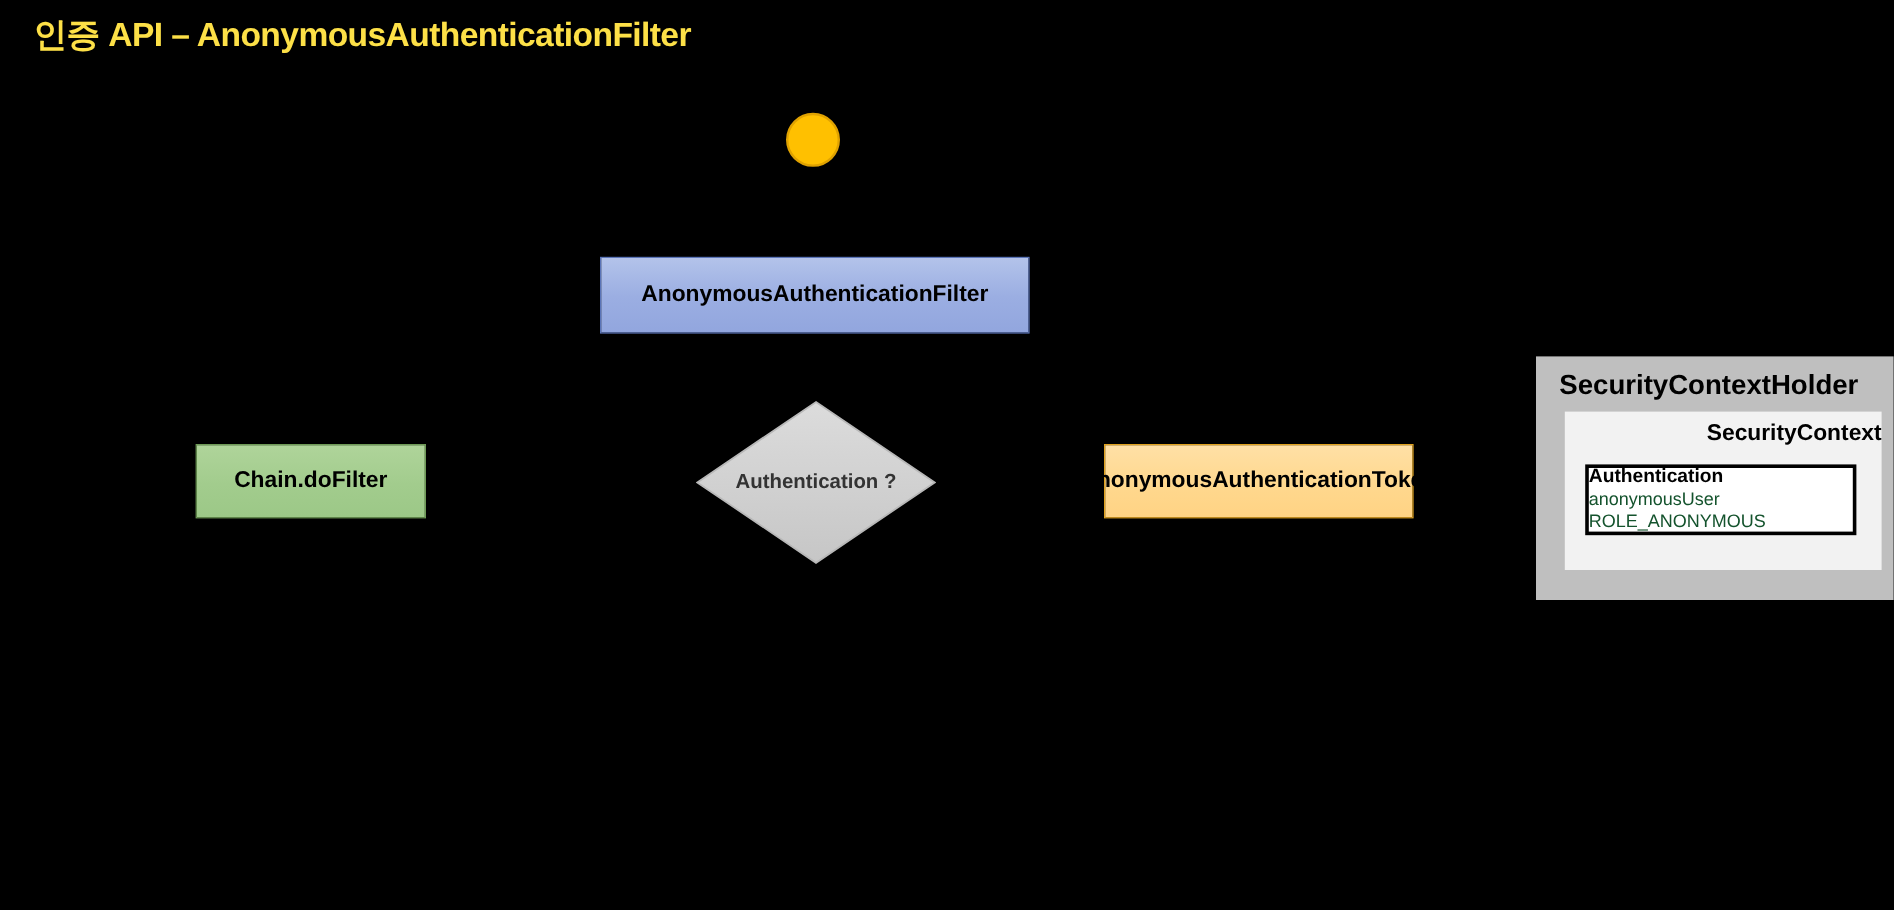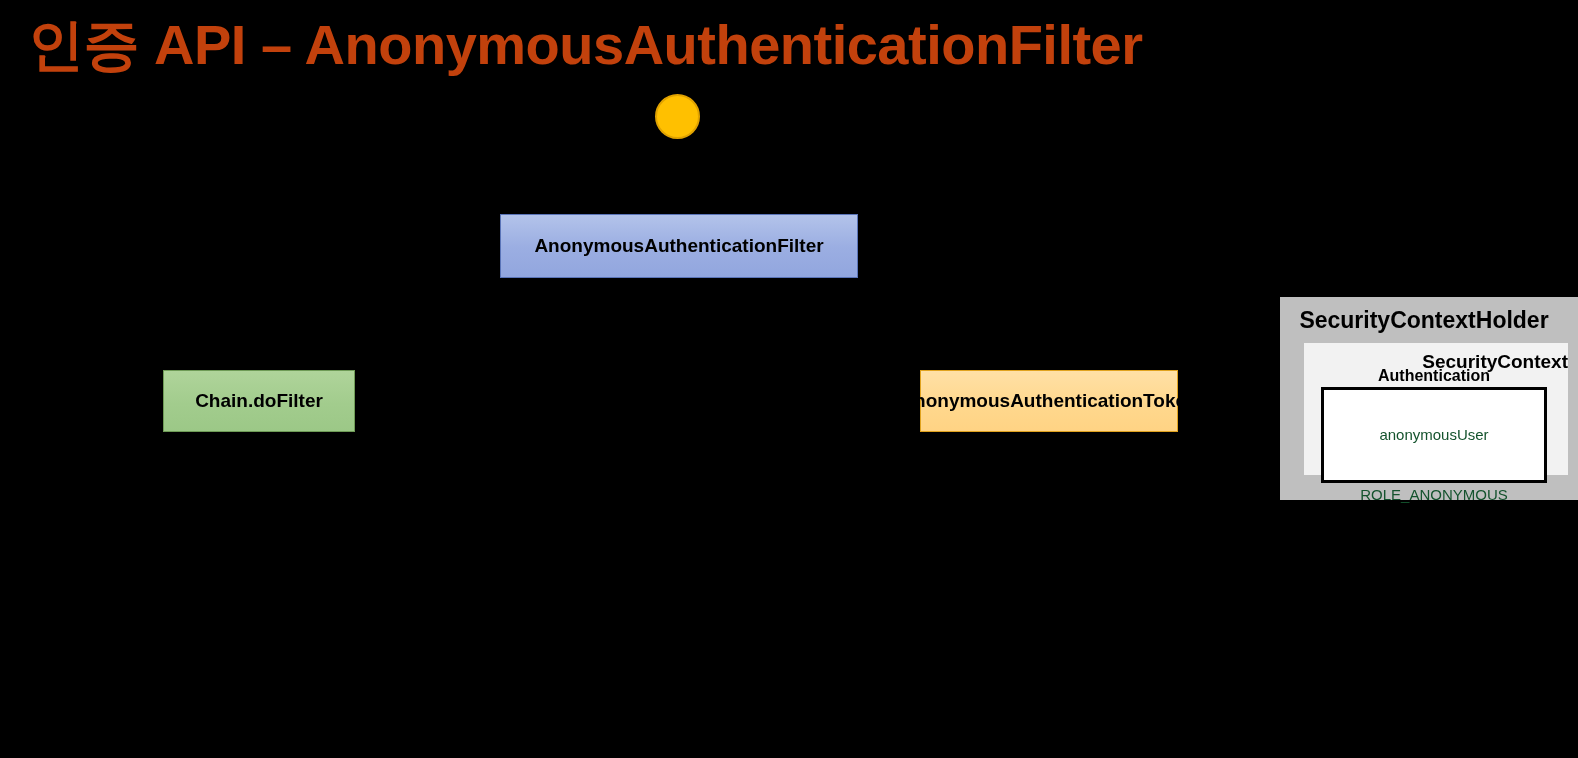--- a/index.html
+++ b/index.html
@@ -21,23 +21,23 @@
     width: 1578px;
     height: 758px;
     background: #000000;
   }
 
   
   #slide-title {
     position: absolute;
     left: 28px;
     top: 14px;
-    font-size: 56px;
-    font-weight: bold;
-    color: #c2410c;
+    font-size: 28px;
+    font-weight: bold;
+    color: #fde047;
     letter-spacing: -0.5px;
     white-space: nowrap;
     line-height: 1.1;
     text-align: right;
   }
 
   
   #start-node {
     position: absolute;
     left: 655px;
@@ -160,30 +160,29 @@
     text-align: right;
     font-size: 19px;
     font-weight: bold;
     color: #000000;
   }
   #authentication-box {
     position: absolute;
     left: 17px;
     top: 44px;
     width: 226px;
-    height: 96px;
+    height: 59px;
     background: #FFFFFF;
     border: 3px solid #000000;
     box-sizing: border-box;
     display: flex;
     flex-direction: column;
-    align-items: center;
+    align-items: flex-start;
     justify-content: center;
     line-height: 1.22;
-    gap: 41px;
   }
   #authentication-box .auth-title {
     font-size: 16px;
     font-weight: bold;
     color: #000000;
   }
   #authentication-box .auth-line {
     font-size: 15px;
     font-weight: normal;
     color: #14532d;
@@ -199,20 +198,33 @@
   <div id="start-node"></div>
 
   <div id="chain-box" class="flow-box">
     <span>Chain.doFilter</span>
   </div>
 
   <div id="filter-box" class="flow-box">
     <span>AnonymousAuthenticationFilter</span>
   </div>
 
+  <div id="decision-wrap">
+    <svg id="decision-shape" viewBox="0 0 200 136" preserveAspectRatio="none">
+      <defs>
+        <linearGradient id="diaGrad" x1="0" y1="0" x2="0" y2="1">
+          <stop offset="0%" stop-color="#DCDCDC"></stop>
+          <stop offset="55%" stop-color="#D0D0D0"></stop>
+          <stop offset="100%" stop-color="#C6C6C6"></stop>
+        </linearGradient>
+      </defs>
+      <polygon points="100,1 199,68 100,135 1,68" fill="url(#diaGrad)" stroke="#B8B8B8" stroke-width="1.5"></polygon>
+    </svg>
+    <div id="decision-label">Authentication ?</div>
+  </div>
 
   <div id="token-box" class="flow-box">
     <span>Anonymous</span>
     <span>AuthenticationToken</span>
   </div>
 
   <div id="context-holder">
     <div id="context-holder-title">SecurityContextHolder</div>
 
     <div id="security-context">

